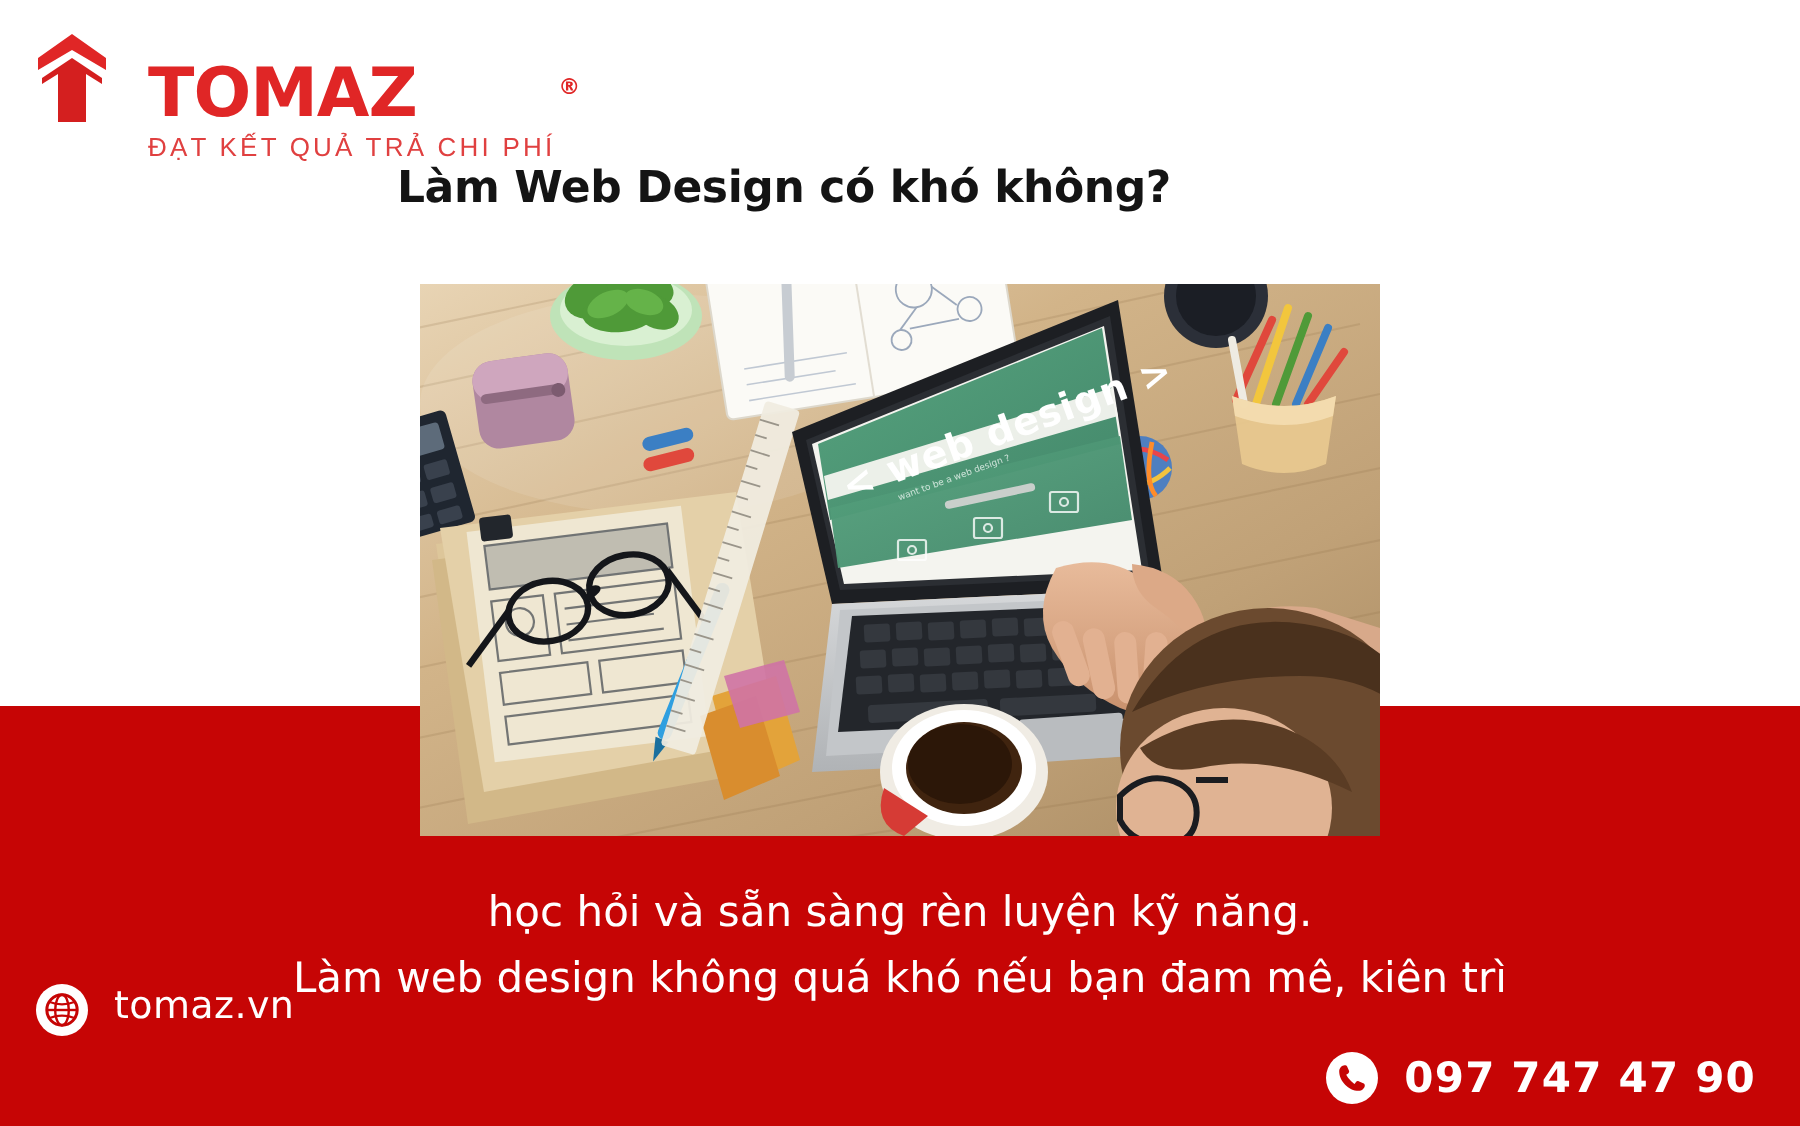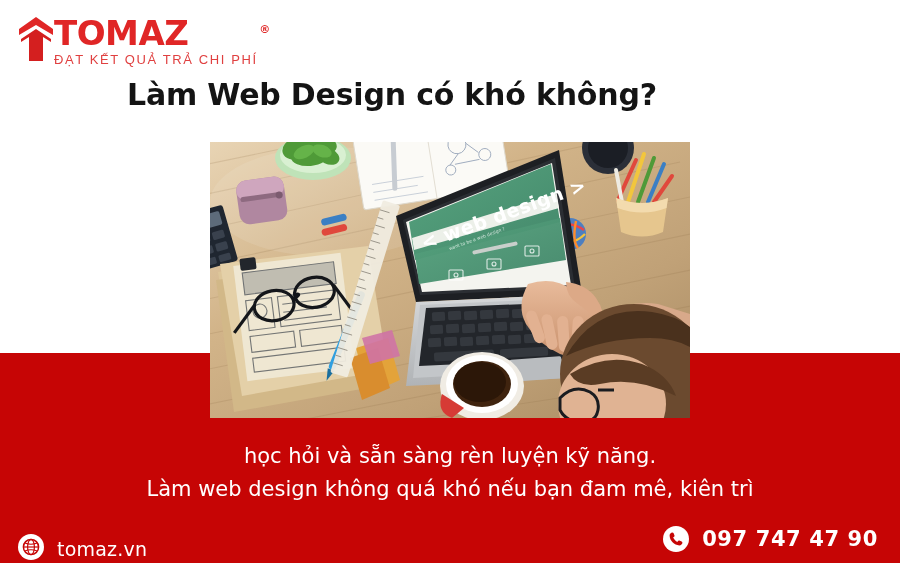--- a/index.html
+++ b/index.html
@@ -38,23 +38,23 @@
     height: 50px;
   }
   .logo-mark {
     width: 36px;
     height: 48px;
     position: relative;
     flex: 0 0 auto;
   }
   .logo-mark svg { display: block; }
   .logo-textblock {
-    margin-left: 0;
+    margin-left: 20px;
     position: relative;
-    top: 0;
+    top: 14px;
   }
   .logo-word {
     font-family: "DejaVu Sans", sans-serif;
     font-weight: bold;
     font-size: 34px;
     letter-spacing: -0.5px;
     color: #e02626;
     line-height: 34px;
     display: block;
     position: relative;
@@ -79,21 +79,21 @@
 
   
   .title {
     position: absolute;
     left: 0;
     top: 76px;
     width: 784px;
     text-align: center;
     font-family: "DejaVu Sans", sans-serif;
     font-weight: bold;
-    font-size: 30px;
+    font-size: 22px;
     letter-spacing: -0.2px;
     color: #141414;
     line-height: 38px;
   }
 
   
   .photo {
     position: absolute;
     left: 210px;
     top: 142px;
@@ -116,23 +116,23 @@
     font-size: 21px;
     line-height: 33px;
     font-weight: 400;
   }
   .caption .l { display: block; }
 
   
   .footer-web {
     position: absolute;
     left: 18px;
-    top: 526px;
+    top: 492px;
     display: flex;
-    align-items: flex-end;
+    align-items: flex-start;
     height: 34px;
   }
   .footer-phone {
     position: absolute;
     right: 22px;
     top: 522px;
     display: flex;
     align-items: center;
     height: 34px;
   }

